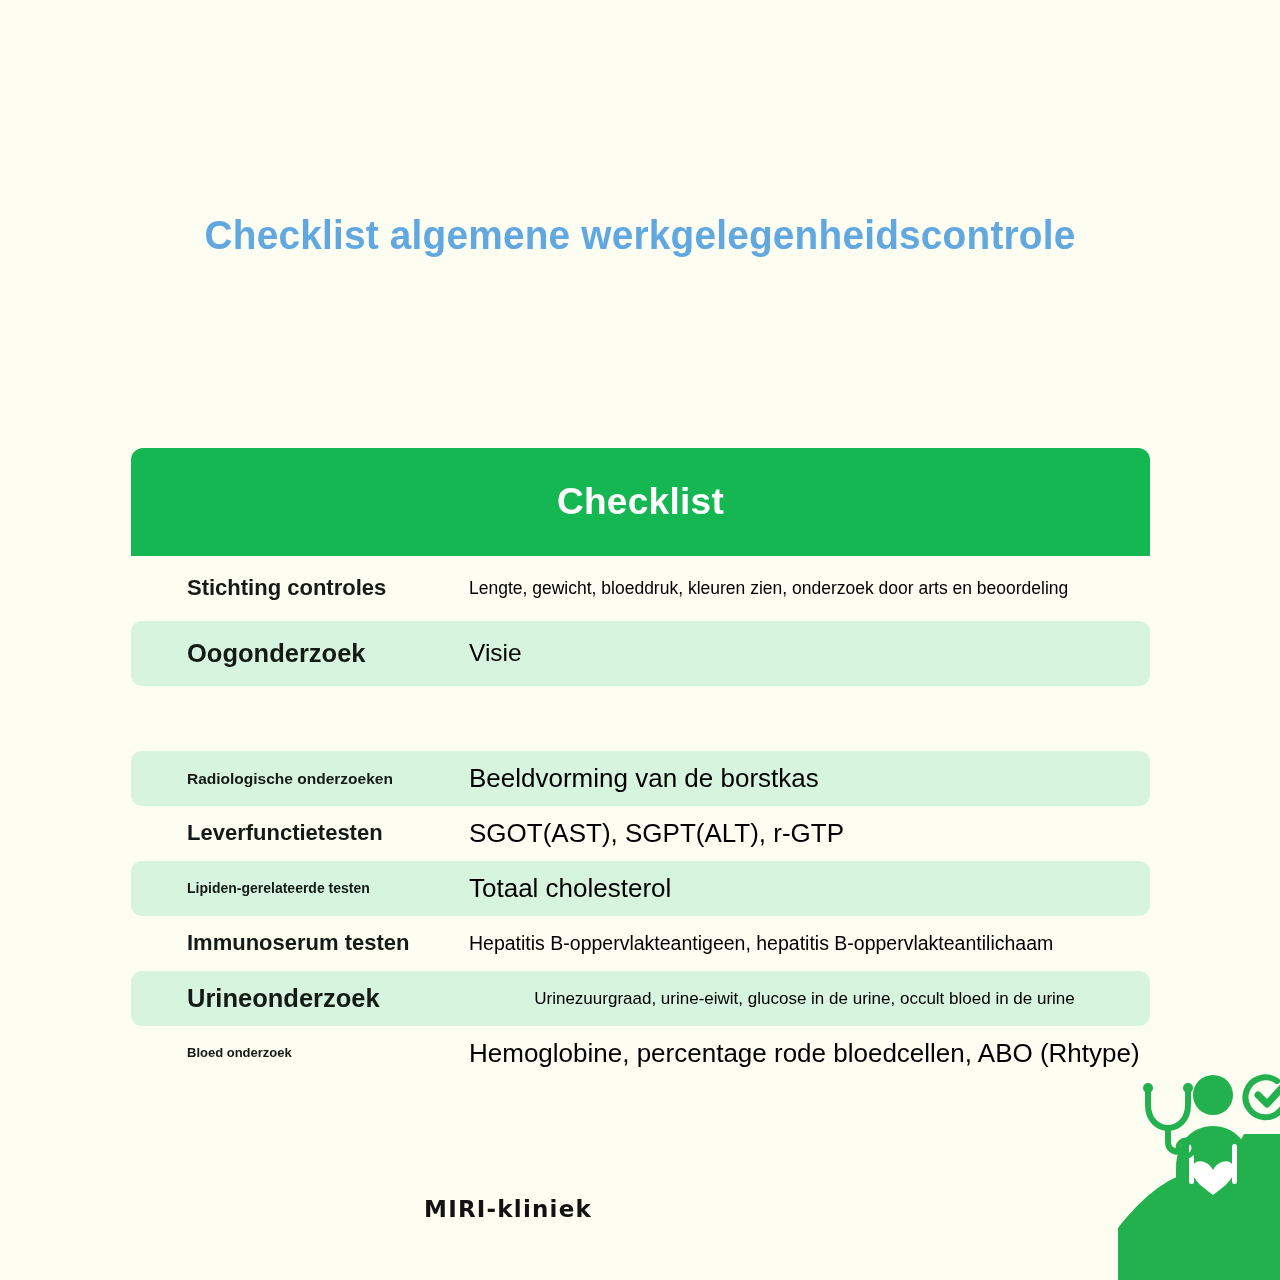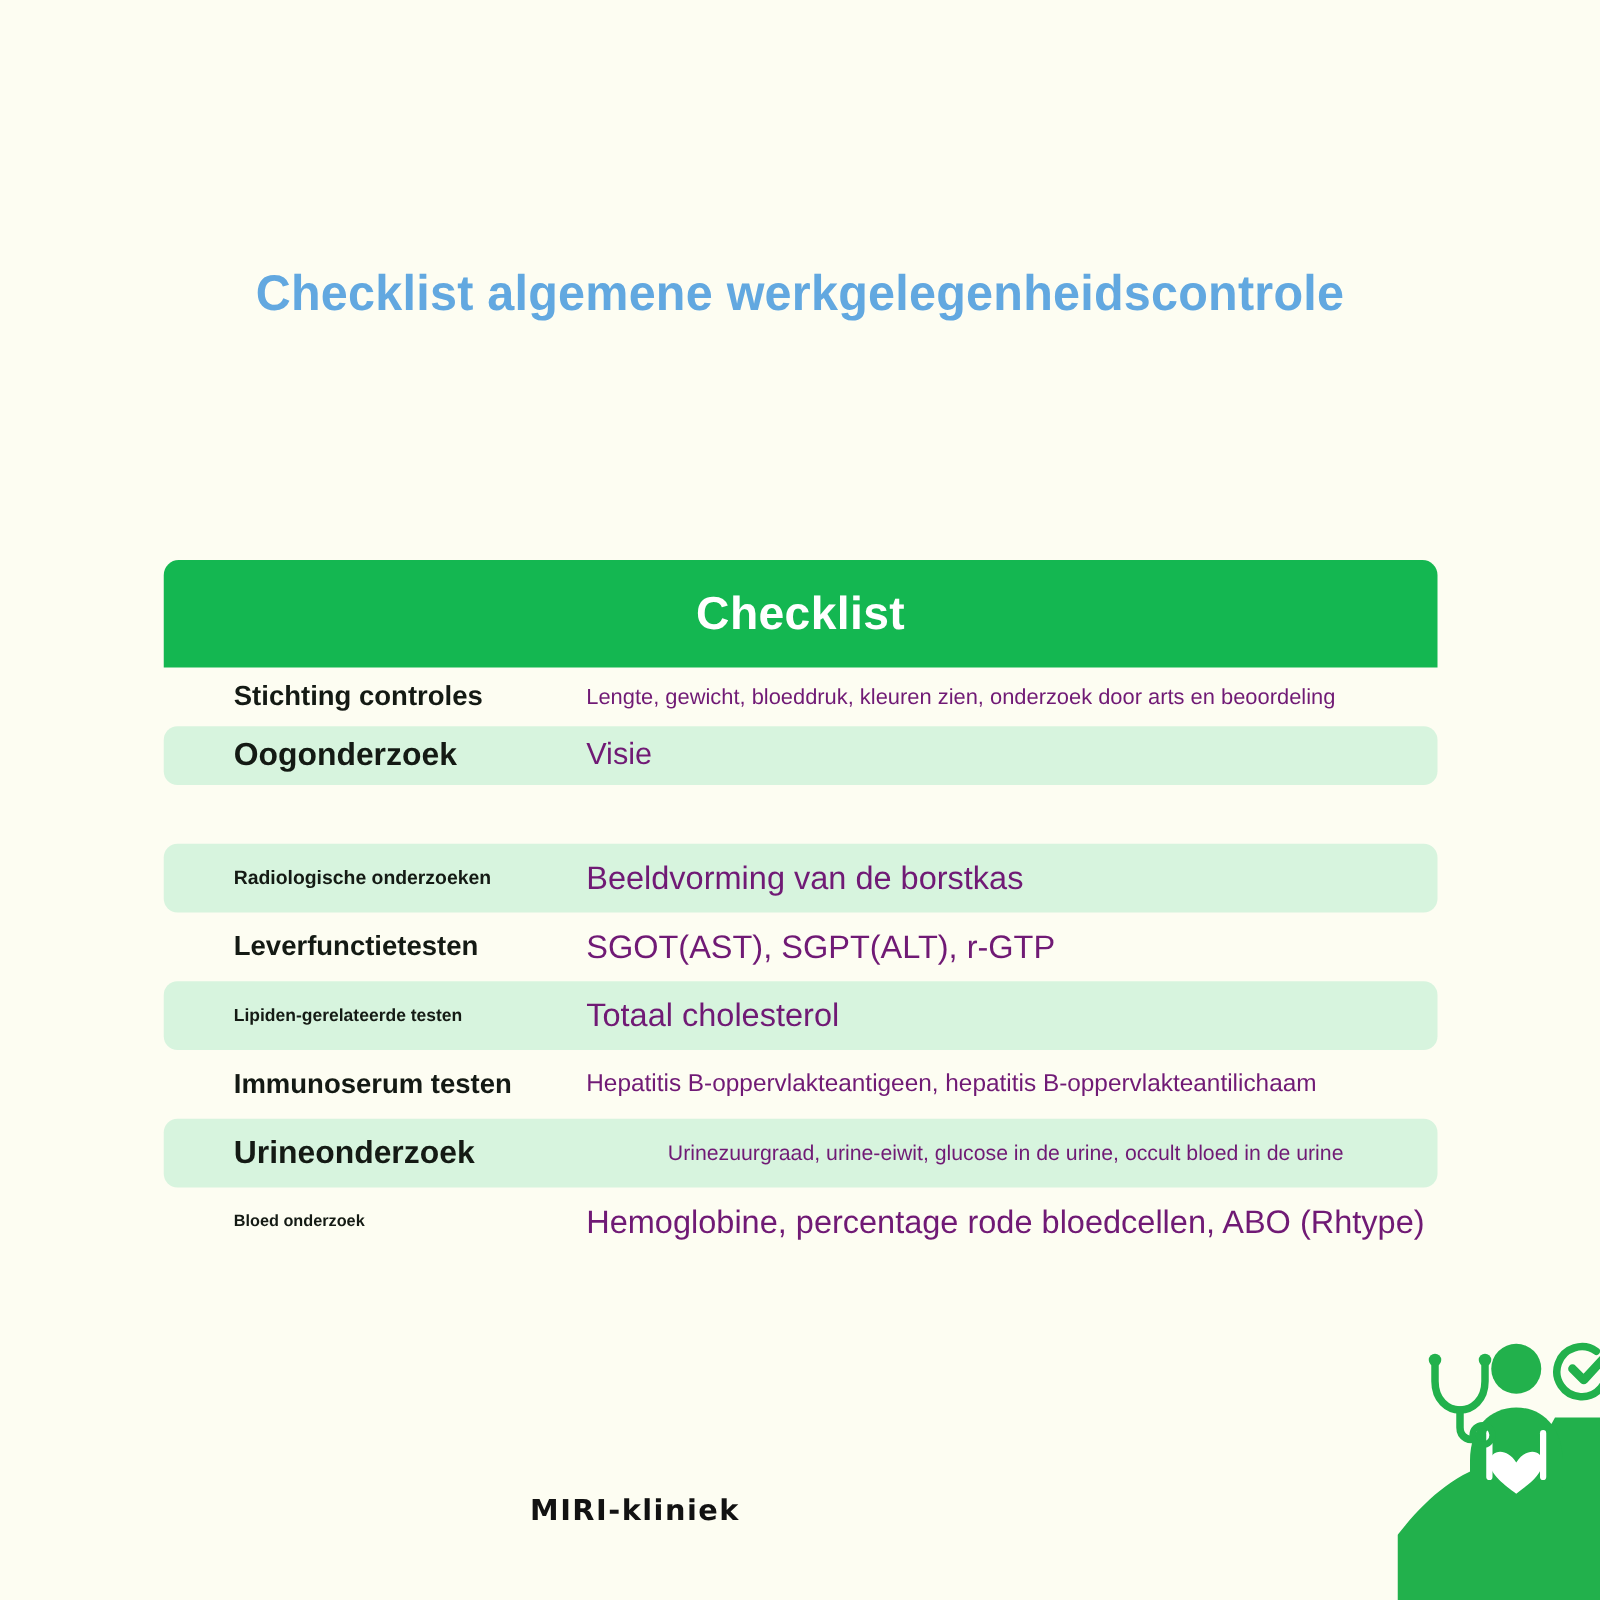--- a/index.html
+++ b/index.html
@@ -42,21 +42,21 @@
 
   
   .table {
     position: absolute;
     left: 131px;
     top: 448px;
     width: 1019px;
   }
 
   .table-header {
-    height: 86px;
+    height: 108px;
     background: #14b751;
     border-radius: 12px 12px 0 0;
     display: flex;
     align-items: center;
     justify-content: center;
   }
   .table-header-label {
     color: #ffffff;
     font-family: "Liberation Sans Narrow", "Liberation Sans", sans-serif;
     font-weight: bold;
@@ -64,21 +64,21 @@
     letter-spacing: 0.3px;
   }
 
   .rows {
     position: relative;
   }
 
   .row {
     display: flex;
     align-items: center;
-    height: 47px;
+    height: 65px;
     box-sizing: border-box;
     position: relative;
   }
   .row.tall { height: 55px; }
 
   .row.alt {
     background: #d7f4de;
     border-radius: 11px;
   }
 
@@ -91,21 +91,21 @@
     color: #141a14;
     font-family: "Liberation Sans Narrow", "Liberation Sans", sans-serif;
     font-weight: bold;
     line-height: 1.1;
   }
 
   .row-value {
     flex: 1 1 auto;
     box-sizing: border-box;
     padding-right: 10px;
-    color: #701a75;
+    color: #000000;
     font-family: "Liberation Sans", sans-serif;
     font-weight: 400;
     line-height: 1.15;
     white-space: nowrap;
   }
 
   
   .s-lbl-22 { font-size: 22px; }
   .s-lbl-25 { font-size: 25.5px; }
   .s-lbl-15 { font-size: 15.5px; }

